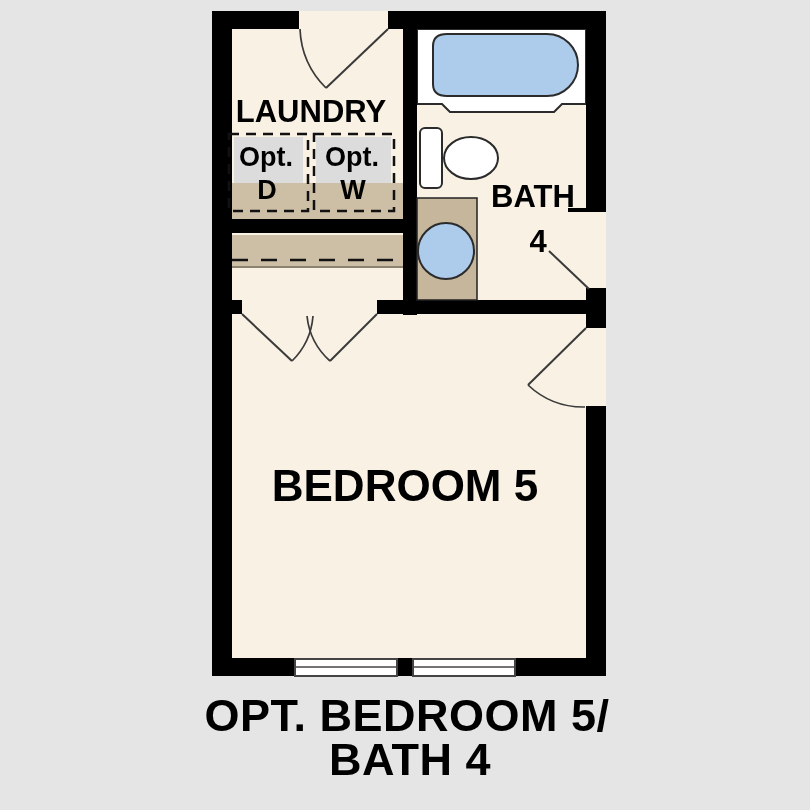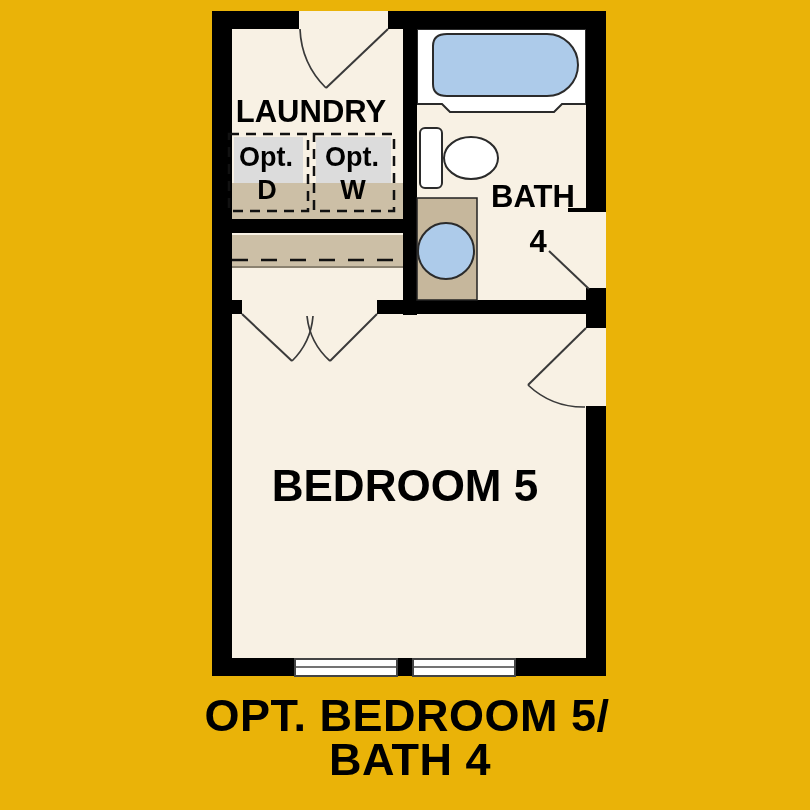--- a/index.html
+++ b/index.html
@@ -1,16 +1,16 @@
 <!DOCTYPE html>
 <html><head>
 <meta charset="utf-8">
 <style>
   html,body{margin:0;padding:0;background:#ffffff;}
-  .page{position:relative;width:810px;height:810px;background:#eab308;overflow:hidden;}
+  .page{position:relative;width:810px;height:810px;background:#e5e5e5;overflow:hidden;}
   svg{display:block;}
   text{font-family:"Liberation Sans","DejaVu Sans",sans-serif;font-weight:bold;fill:#000000;}
   .room-label{font-size:31px;}
   .appl-label{font-size:27px;}
   .big-label{font-size:44px;}
   .caption{font-size:45px;letter-spacing:0.5px;}
   .doorline{stroke:#3a3a3a;stroke-width:2;fill:none;}
   .doorarc{stroke:#3a3a3a;stroke-width:1.7;fill:none;}
   .fixture{stroke:#2b2b2b;stroke-width:2;}
   .dashedbox{fill:none;stroke:#111111;stroke-width:2.5;stroke-dasharray:10 7;}

